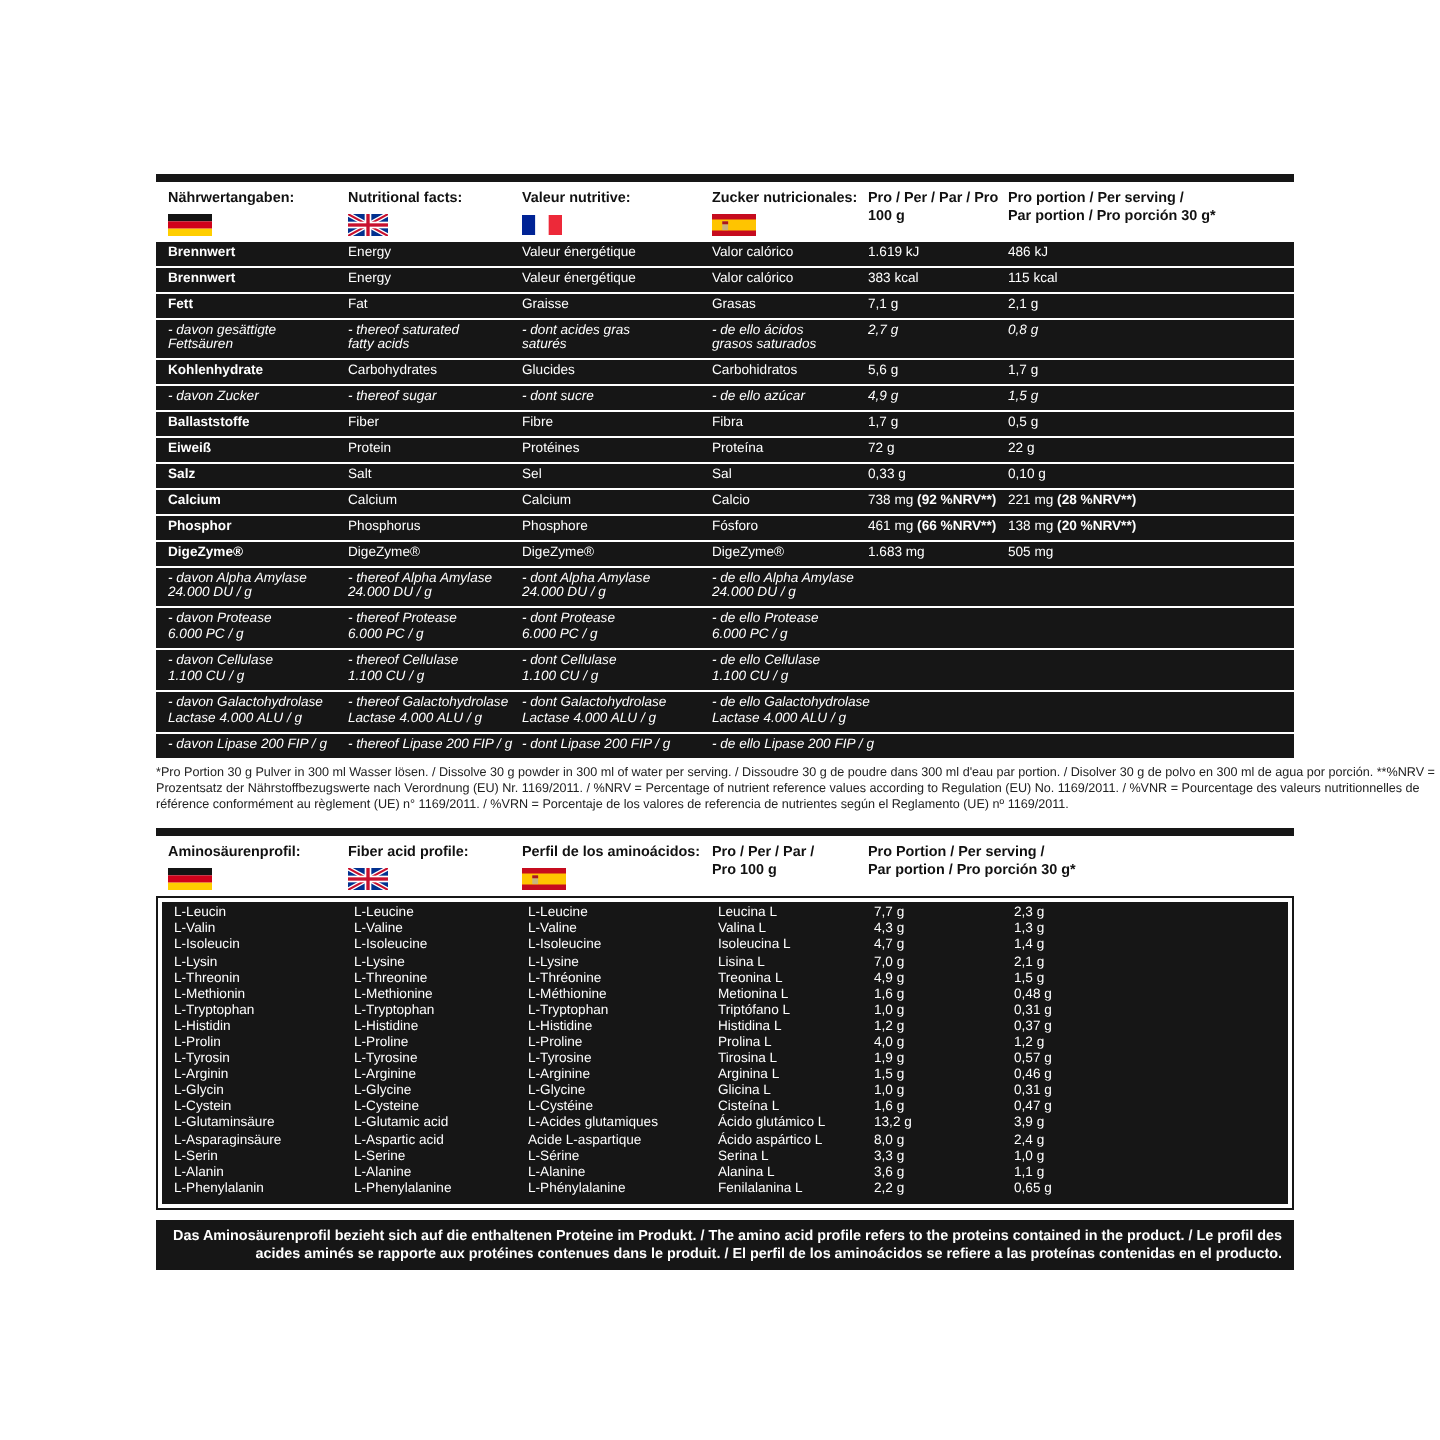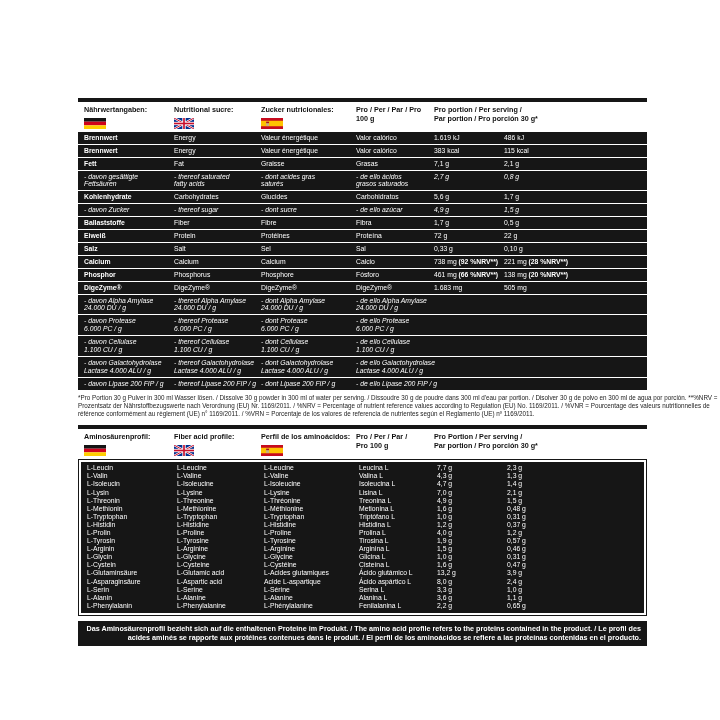--- a/index.html
+++ b/index.html
@@ -1,21 +1,21 @@
 <!DOCTYPE html>
 <html><head>
 <meta charset="utf-8">
 <style>
   html,body{margin:0;padding:0;}
   body{
     width:720px;height:720px;overflow:hidden;background:#ffffff;
     font-family:"Liberation Sans",sans-serif;color:#111;
     -webkit-font-smoothing:antialiased;
   }
-  .sheet{position:absolute;left:78px;top:98px;width:569px;}
+  .sheet{position:absolute;left:78px;top:87px;width:569px;}
   .topbar{height:4px;background:#161616;}
   .thead{display:grid;grid-template-columns:90px 87px 95px 78px 70px auto;background:#fff;padding:4px 0 3px 0;}
   .hcell{padding-left:6px;}
   .hlabel{font-size:7.2px;font-weight:bold;color:#111;line-height:8.8px;white-space:pre;}
   .flag{margin-top:3px;display:block;}
   .trow{display:grid;grid-template-columns:90px 87px 95px 78px 70px auto;background:#161616;color:#fff;border-bottom:1.5px solid #fff;padding:2px 0;}
   .trow:last-child{border-bottom:none;}
   .cell{padding-left:6px;padding-right:2px;font-size:6.8px;line-height:7.9px;white-space:pre;}
   .c-de{font-weight:bold;}
   .italic .cell{font-style:italic;}
@@ -39,29 +39,37 @@
     <div class="thead">
       <div class="hcell">
         <div class="hlabel">Nährwertangaben:</div>
         <svg class="flag" width="22" height="11" viewBox="0 0 30 15">
           <rect width="30" height="5" fill="#141414"></rect>
             <rect y="5" width="30" height="5" fill="#d0021b"></rect>
             <rect y="10" width="30" height="5" fill="#ffce00"></rect>
         </svg>
       </div>
       <div class="hcell">
-        <div class="hlabel">Nutritional sucre:</div>
+        <div class="hlabel">Nutritional facts:</div>
         <svg class="flag" width="20" height="11" viewBox="0 0 60 33">
           <rect width="60" height="33" fill="#02308f"></rect>
           <path d="M0,0 L60,33 M60,0 L0,33" stroke="#ffffff" stroke-width="7"></path>
           <path d="M0,0 L60,33 M60,0 L0,33" stroke="#c8102e" stroke-width="3"></path>
           <rect x="25" width="10" height="33" fill="#ffffff"></rect>
             <rect y="11.5" width="60" height="10" fill="#ffffff"></rect>
           <rect x="27.5" width="5" height="33" fill="#c8102e"></rect>
             <rect y="14" width="60" height="5" fill="#c8102e"></rect>
+        </svg>
+      </div>
+      <div class="hcell">
+        <div class="hlabel">Valeur nutritive:</div>
+        <svg class="flag" width="20" height="11" viewBox="0 0 30 15">
+          <rect width="10" height="15" fill="#002395"></rect>
+            <rect x="10" width="10" height="15" fill="#ffffff"></rect>
+            <rect x="20" width="10" height="15" fill="#ed2939"></rect>
         </svg>
       </div>
       <div class="hcell">
         <div class="hlabel">Zucker nutricionales:</div>
         <svg class="flag" width="22" height="11" viewBox="0 0 30 15">
           <rect width="30" height="15" fill="#c60b1e"></rect>
             <rect y="3.75" width="30" height="7.5" fill="#ffc400"></rect>
           <rect x="7" y="5" width="4" height="6" fill="#c9b37e"></rect>
             <rect x="7" y="5" width="4" height="2" fill="#ad1519"></rect>
         </svg>

